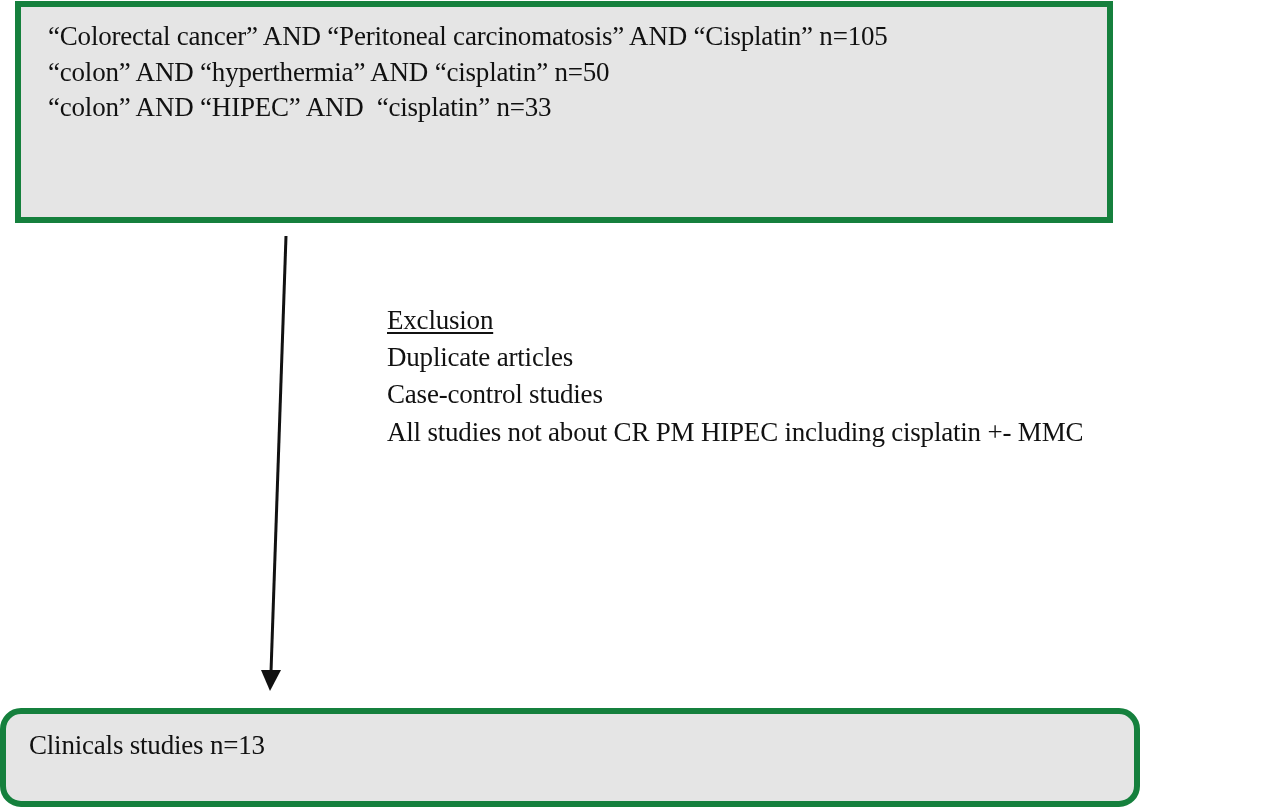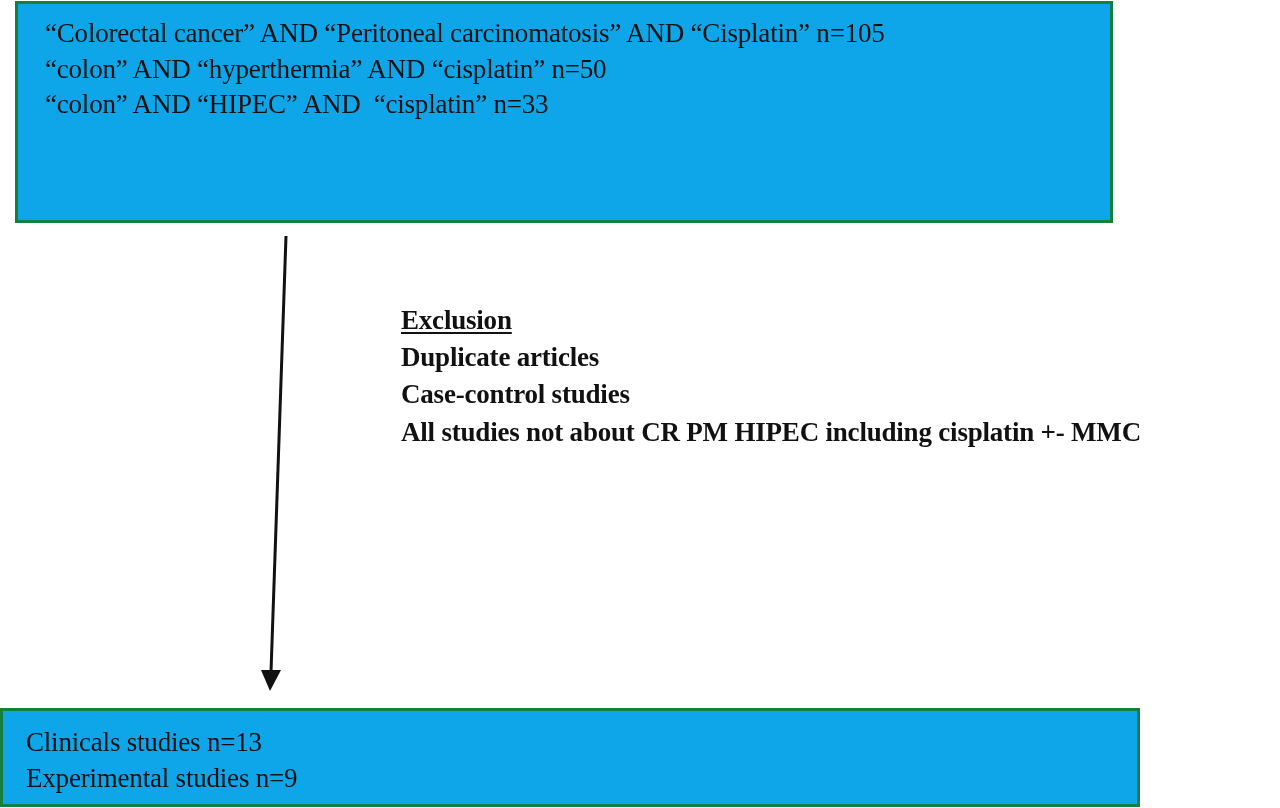--- a/index.html
+++ b/index.html
@@ -11,48 +11,48 @@
       width: 1280px;
       height: 808px;
       position: relative;
       overflow: hidden;
       font-family: "Liberation Serif", "DejaVu Serif", serif;
       color: #111111;
     }
     .box {
       position: absolute;
       box-sizing: border-box;
-      border: 3px solid #15803d;
-      background: #0ea5e9;
+      border: 6px solid #15803d;
+      background: #e5e5e5;
     }
     #search-box {
       left: 15px;
       top: 1px;
       width: 1098px;
       height: 222px;
       padding: 12px 0 0 27px;
     }
     #result-box {
       left: 0px;
       top: 708px;
       width: 1140px;
       height: 99px;
       padding: 14px 0 0 23px;
+      border-radius: 21px;
     }
     .line {
       font-size: 27px;
       line-height: 35.5px;
       white-space: pre;
       letter-spacing: -0.2px;
     }
     #exclusion {
       position: absolute;
-      left: 401px;
+      left: 387px;
       top: 302px;
-      font-weight: bold;
     }
     #exclusion .line {
       line-height: 37.2px;
     }
     .heading {
       text-decoration: underline;
       text-underline-offset: 3px;
       text-decoration-thickness: 1.5px;
     }
     #arrow {
@@ -78,14 +78,13 @@
 
 <div id="exclusion">
   <div class="line heading">Exclusion</div>
   <div class="line">Duplicate articles</div>
   <div class="line">Case-control studies</div>
   <div class="line">All studies not about CR PM HIPEC including cisplatin +- MMC</div>
 </div>
 
 <div class="box" id="result-box">
   <div class="line">Clinicals studies n=13</div>
-  <div class="line">Experimental studies n=9</div>
 </div>
 
 </body></html>

